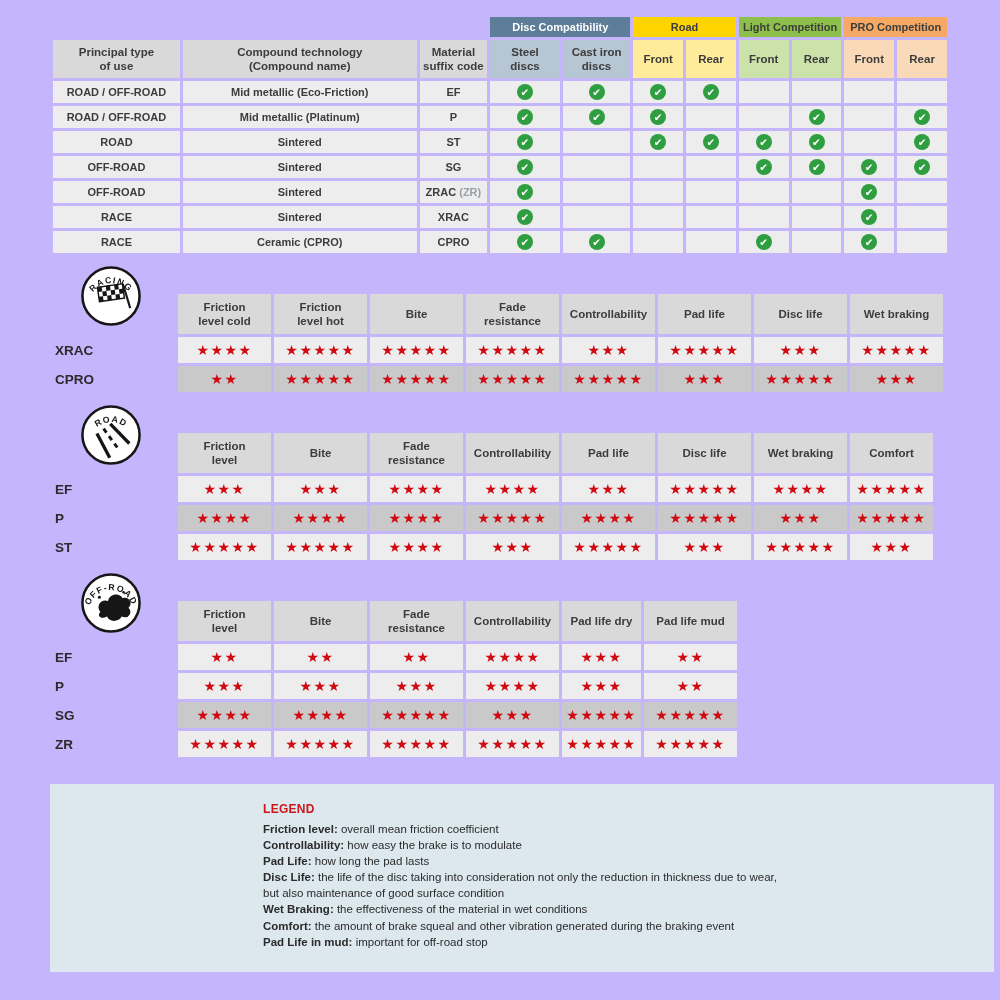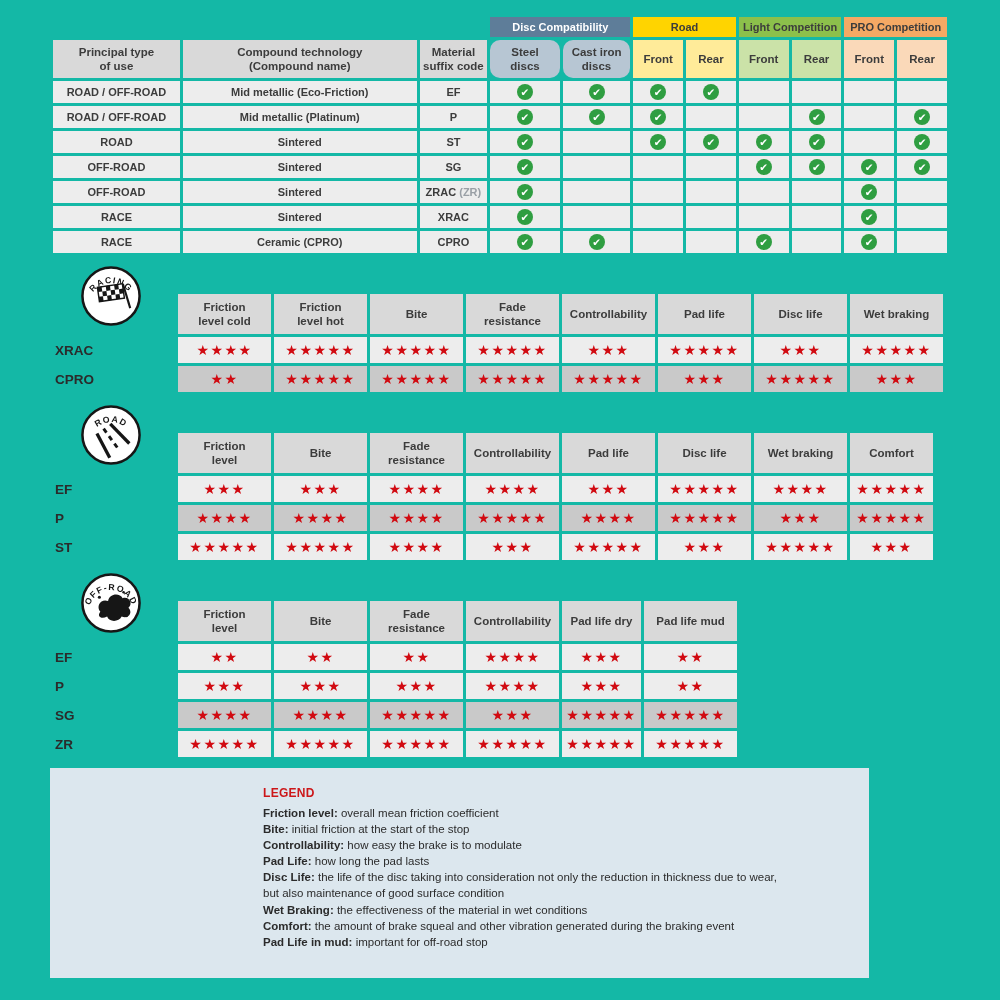--- a/index.html
+++ b/index.html
@@ -1,49 +1,49 @@
 <!DOCTYPE html>
 <html style="--header-blue: #5e7d99; --header-blue-light: #b7c6d3; --header-yellow: #ffd400; --header-yellow-light: #ffeb99; --header-green: #8cc04b; --header-green-light: #cbe2a8; --header-orange: #f5a964; --header-orange-light: #fad9b9; --header-gray: #d9d9d9; --row-light: #ededed; --row-dark: #c9c9c9; --star-red: #d10a11; --check-green: #2f9e41; --legend-bg: #dce7ee; --legend-red: #cc1719; --text-dark: #3c3c3c;"><head>
 <meta charset="utf-8">
 <style>
   * { box-sizing: border-box; }
   html,body { margin:0; padding:0; background:#ffffff; }
   body { font-family:"Liberation Sans","DejaVu Sans",sans-serif; color:var(--text-dark,#3c3c3c); }
-  .page { width:1000px; height:1000px; padding:14px 50px 16px 50px; overflow:hidden; background:#14b8a6; }
+  .page { width:1000px; height:1000px; padding:14px 50px 16px 50px; overflow:hidden; background:#c4b5fd; }
 
   table { border-collapse:separate; border-spacing:3px 3px; }
 
   
   .compat th, .compat td { text-align:center; vertical-align:middle; }
   .compat th.spacer { background:transparent; }
   .compat th.group { font-size:11px; font-weight:bold; height:20px; padding:2px 4px; }
   th.sub { font-size:11.5px; font-weight:bold; white-space:pre-line; height:38px; padding:2px 3px; line-height:1.25; color:var(--text-dark); }
   .hgray  { background:var(--header-gray);margin-left:16px; }
-  .hsteel { background:var(--header-blue-light);border-radius:10px; }
+  .hsteel { background:var(--header-blue-light); }
   .hroad  { background:var(--header-yellow-light); }
   .hlight { background:var(--header-green-light); }
   .hpro   { background:var(--header-orange-light); }
 
   .compat td { background:var(--row-light); height:22px; font-size:11px; font-weight:bold; padding:1px 4px; color:var(--text-dark); }
   .note { color:#9aa0a6; font-weight:bold; }
   .check { display:inline-flex; width:16px; height:16px; border-radius:50%; background:var(--check-green); color:#fff;
            font-size:10.5px; font-weight:bold; align-items:center; justify-content:center; line-height:1; }
 
   
   .section { position:relative; margin-top:11px; padding-top:24px; }
   .section .icon { position:absolute; left:30px; top:-2px; width:62px; height:62px; }
   .rating th.labelcol { background:transparent; }
   .rating th.sub { font-size:11.5px; height:40px; }
   .rating td.rowlabel { background:transparent; text-align:left; font-size:13.5px; font-weight:bold; padding-left:2px; color:#2b2b2b; }
   .rating td.stars { background:var(--row-light); height:26px; text-align:center; padding:0 2px; }
   .rating td.stars.shaded { background:var(--row-dark); }
   .starstr { color:var(--star-red); font-size:14px; letter-spacing:1.5px; white-space:nowrap; }
 
   
-  .legend { margin-top:8px; background:var(--legend-bg); width:819px; padding:18px 30px 28px 213px; font-size:11.5px; }
+  .legend { margin-top:24px; background:var(--legend-bg); width:944px; padding:18px 30px 22px 213px; font-size:11.5px; }
   .legend-title { color:var(--legend-red); font-weight:bold; font-size:12px; margin-bottom:5px; letter-spacing:0.3px; }
   .legend-item { white-space:pre-line; line-height:1.4; color:#2b2b2b; }
   .legend-item .term { font-weight:bold; }
 </style>
 </head>
 <body>
 
 <div class="page">
 
   <table class="compat">
@@ -380,21 +380,20 @@
             </tr>
           </tbody>
         </table>
       </div>
     </div>
 
   <div class="legend">
     <div class="legend-title">LEGEND</div>
     <div id="legend-items">
         <div class="legend-item"><span class="term">Friction level:</span><span class="desc"> overall mean friction coefficient</span></div>
-        <div class="legend-item"><span class="term">Bite:</span><span class="desc"> initial friction at the start of the stop</span></div>
         <div class="legend-item"><span class="term">Controllability:</span><span class="desc"> how easy the brake is to modulate</span></div>
         <div class="legend-item"><span class="term">Pad Life:</span><span class="desc"> how long the pad lasts</span></div>
         <div class="legend-item"><span class="term">Disc Life:</span><span class="desc"> the life of the disc taking into consideration not only the reduction in thickness due to wear,
 but also maintenance of good surface condition</span></div>
         <div class="legend-item"><span class="term">Wet Braking:</span><span class="desc"> the effectiveness of the material in wet conditions</span></div>
         <div class="legend-item"><span class="term">Comfort:</span><span class="desc"> the amount of brake squeal and other vibration generated during the braking event</span></div>
         <div class="legend-item"><span class="term">Pad Life in mud:</span><span class="desc"> important for off-road stop</span></div>
       </div>
   </div>
 

